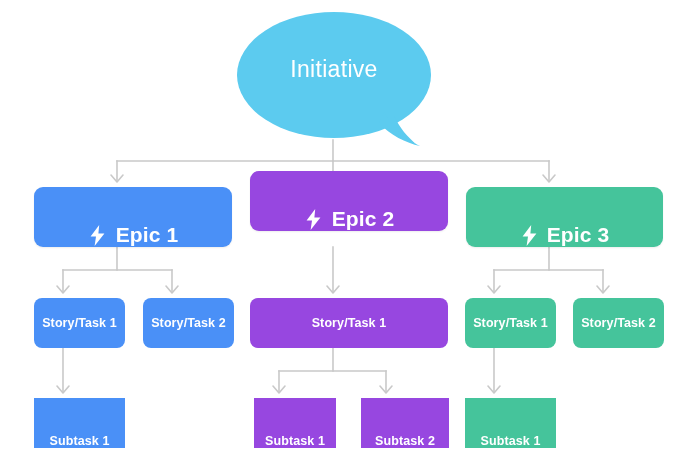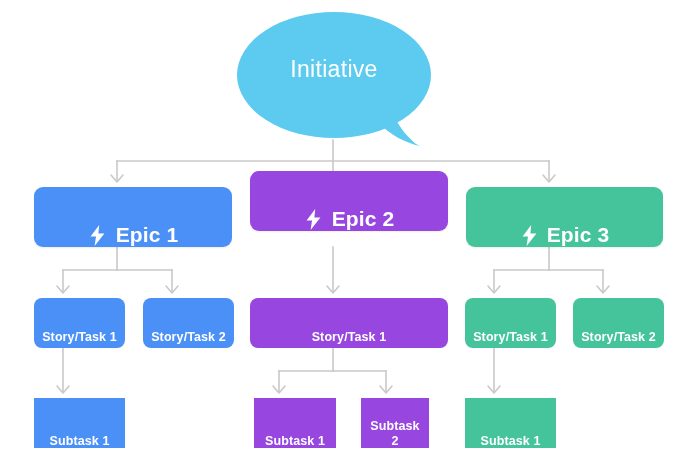--- a/index.html
+++ b/index.html
@@ -50,21 +50,21 @@
     display: inline-flex;
     align-items: center;
     justify-content: center;
     width: 19px;
     height: 23px;
   }
   .story {
     border-radius: 8px;
     font-size: 12.5px;
     font-weight: 600;
-    padding: 4px 6px;
+    padding: 18px 6px;
   }
   .subtask {
     border-radius: 0;
     font-size: 12.5px;
     font-weight: 600;
     padding: 0 6px;
   }
   
   #initiative-wrap {
     position: absolute;
@@ -209,21 +209,21 @@
   </div>
 
   <div class="node subtask" style="left:18px; top:398px; width:91px; height:50px; background:#4A90F7;">
     <span>Subtask 1</span>
   </div>
 
   <div class="node subtask" style="left:238px; top:398px; width:82px; height:50px; background:#9747E0;">
     <span>Subtask 1</span>
   </div>
 
-  <div class="node subtask" style="left:345px; top:398px; width:68px; height:50px; background:#9747E0;">
+  <div class="node subtask" style="left:345px; top:398px; width:88px; height:50px; background:#9747E0;">
     <span>Subtask 2</span>
   </div>
 
   <div class="node subtask" style="left:449px; top:398px; width:91px; height:50px; background:#45C49B;">
     <span>Subtask 1</span>
   </div>
 
 </div>
 
 </body></html>

